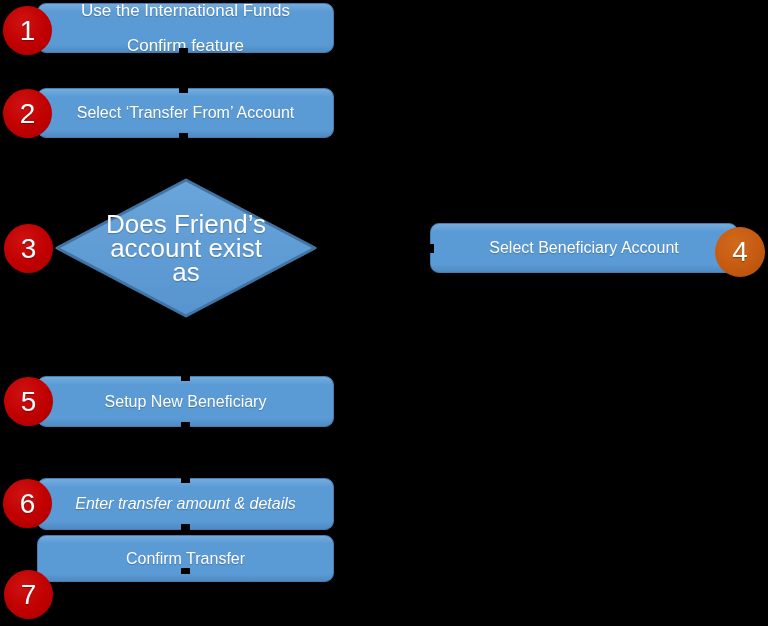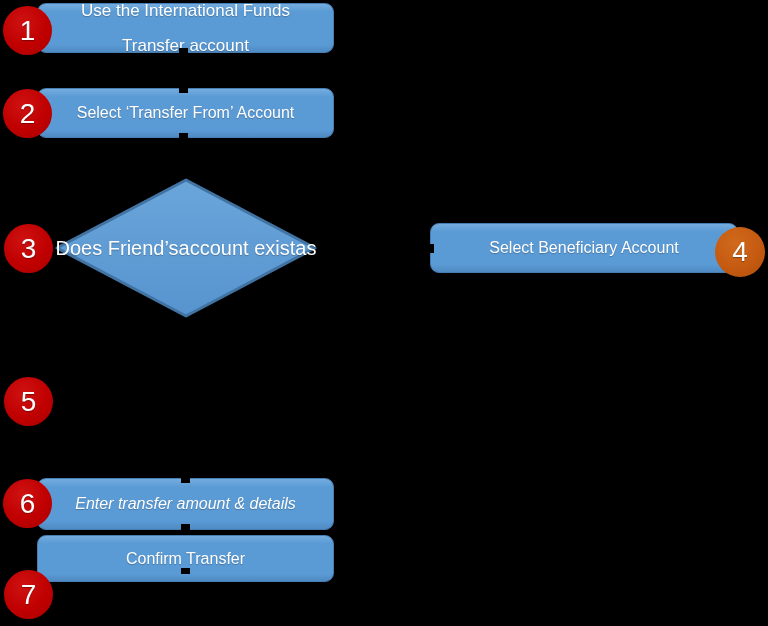--- a/index.html
+++ b/index.html
@@ -25,23 +25,23 @@
   .n1 .lbl{font-size:17px;line-height:22px;}
   .n2{left:37px;top:88px;width:297px;height:50px;}
   .n4{left:430px;top:223px;width:308px;height:50px;justify-content:center;}
   .n5{left:37px;top:376px;width:297px;height:51px;}
   .n6{left:37px;top:478px;width:297px;height:52px;font-style:italic;}
   .n7{left:37px;top:535px;width:297px;height:47px;}
   
   .diamond{position:absolute;left:55px;top:178px;width:262px;height:140px;z-index:2;}
   .diamond svg{position:absolute;left:0;top:0;}
   .diamond .dtext{
-    position:absolute;inset:0;display:flex;flex-direction:row;
+    position:absolute;inset:0;display:flex;flex-direction:column;
     align-items:center;justify-content:center;text-align:center;
-    font-size:20px;line-height:24px;text-shadow:0 1px 1px rgba(0,0,0,.25);
+    font-size:26px;line-height:24px;text-shadow:0 1px 1px rgba(0,0,0,.25);
   }
   
   .badge{
     position:absolute;width:49px;height:49px;border-radius:50%;
     background:radial-gradient(circle at 40% 33%,#ce1212 0%,#c00000 55%,#a80000 100%);
     display:flex;align-items:center;justify-content:center;
     font-size:28px;color:#fff;z-index:4;
     text-shadow:0 1px 1px rgba(0,0,0,.35);
   }
   .badge.orange{background:radial-gradient(circle at 40% 33%,#d06a1c 0%,#c55a11 55%,#b04e0a 100%);}
@@ -64,21 +64,21 @@
   .st8{left:181px;top:568px;width:9px;height:6px;}
   .st9{left:429px;top:244px;width:5px;height:9px;}
 </style>
 </head>
 <body>
 
 <div class="canvas">
 
   <div class="node n1">
     <span class="lbl">Use the International Funds</span>
-    <span class="lbl">Transfer account</span>
+    <span class="lbl">Confirm feature</span>
   </div>
   <div class="badge b1">
     <span>1</span>
   </div>
 
   <div class="node n2">
     <span class="lbl">Select ‘Transfer From’ Account</span>
   </div>
   <div class="badge b2">
     <span>2</span>
@@ -104,20 +104,23 @@
     <span>3</span>
   </div>
 
   <div class="node n4">
     <span class="lbl">Select Beneficiary Account</span>
   </div>
   <div class="badge orange b4">
     <span>4</span>
   </div>
 
+  <div class="node n5">
+    <span class="lbl">Setup New Beneficiary</span>
+  </div>
   <div class="badge b5">
     <span>5</span>
   </div>
 
   <div class="node n6">
     <span class="lbl">Enter transfer amount &amp; details</span>
   </div>
   <div class="badge b6">
     <span>6</span>
   </div>

